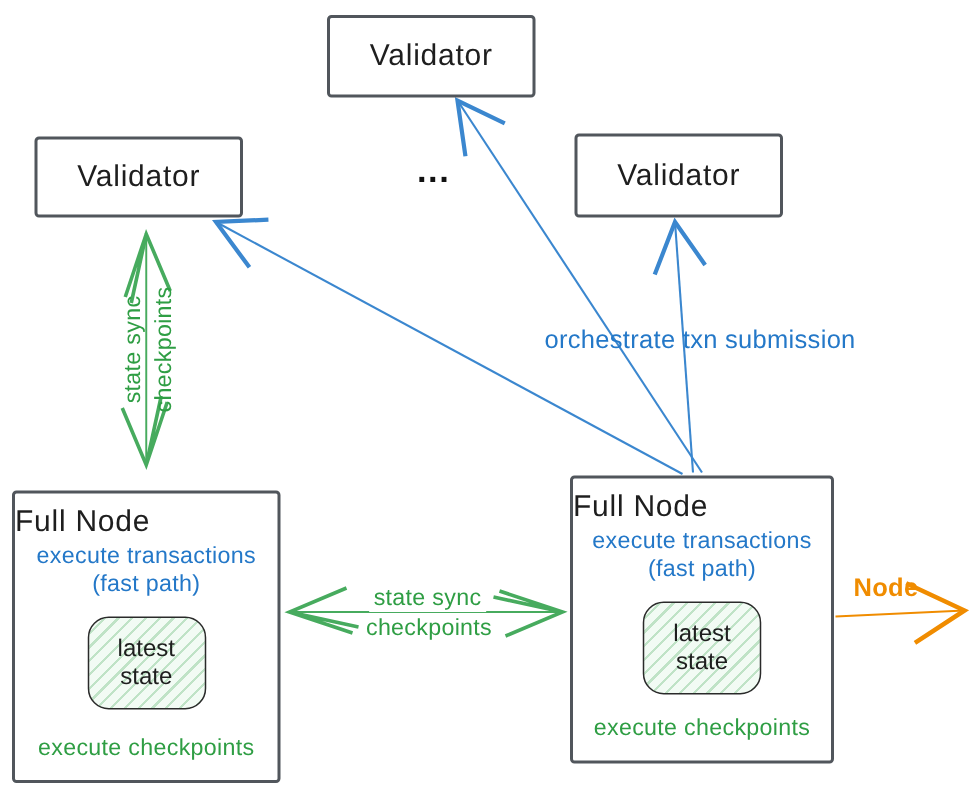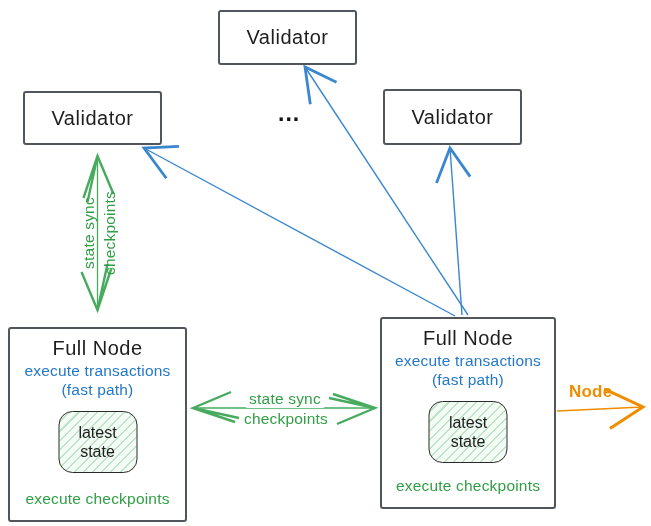--- a/index.html
+++ b/index.html
@@ -47,21 +47,20 @@
     color: #111111;
     z-index: 2;
   }
 
   .fullnode-left  { left: 8px;   top: 327px; width: 179px; height: 195px; }
   .fullnode-right { left: 380px; top: 317px; width: 176px; height: 192px; }
 
   .fn-title {
     position: absolute;
     left: 0; right: 0; top: 8px;
-    text-align: center;
     font-size: 20px;
     letter-spacing: 0.5px;
     color: #1e1e1e;
   }
   .fn-blue-1, .fn-blue-2 {
     position: absolute;
     left: 0; right: 0;
     text-align: center;
     font-size: 15.5px;
     letter-spacing: 0.2px;
@@ -201,16 +200,17 @@
     </div>
     <div class="fn-footer">execute checkpoints</div>
   </div>
 
   <span class="edge-label green-label vlabel-sync">state sync</span>
   <span class="edge-label green-label vlabel-ckpt">checkpoints</span>
 
   <span class="edge-label green-label hlabel-sync">state sync</span>
   <span class="edge-label green-label hlabel-ckpt">checkpoints</span>
 
+  <span class="edge-label blue-label orchestrate-label">orchestrate txn submission</span>
 
   <span class="edge-label orange-label rpcs-label">Node</span>
 
 </div>
 
 </body></html>

